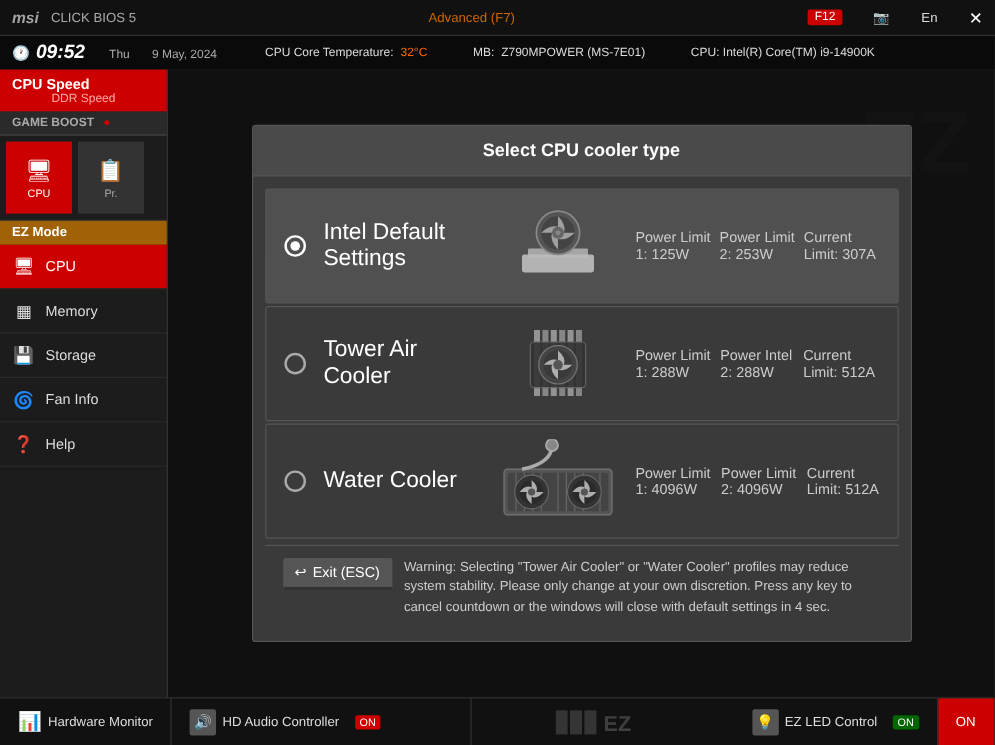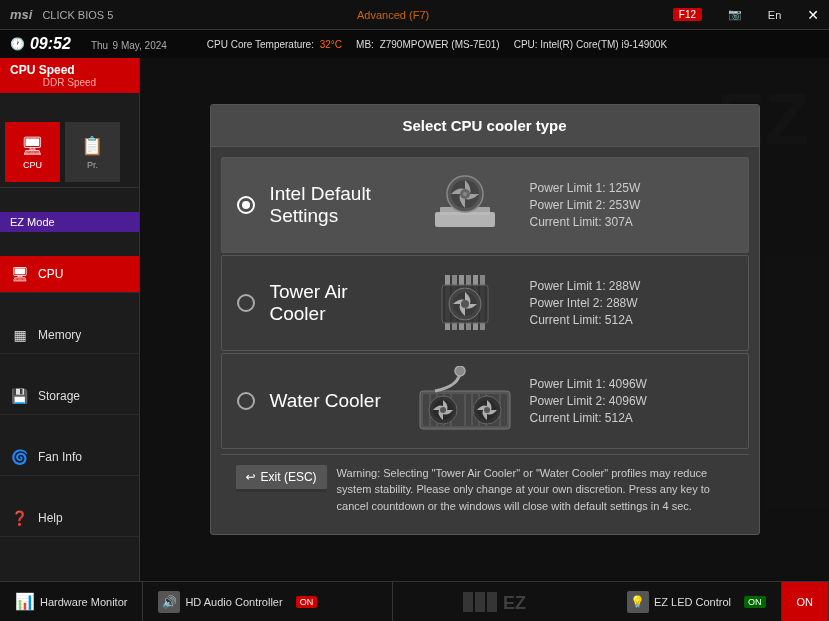--- a/index.html
+++ b/index.html
@@ -70,46 +70,45 @@
       color: #fff;
       font-size: 16px;
       font-weight: bold;
       font-style: italic;
     }
     .temp-info {
       color: #ddd;
       font-size: 11px;
       flex: 1;
       display: flex;
-      gap: 14px;
+      gap: 38px;
       padding-left: 20px;
       text-align: right;
     }
     .temp-item { color: #ddd; font-size: 10px; }
 
     
     .main-layout {
       display: flex;
       height: calc(621px - 58px - 40px);
     }
 
     
     .sidebar {
       width: 140px;
       background: #1c1c1c;
       border-right: 1px solid #333;
       display: flex;
       flex-direction: column;
-      gap: 24px;
     }
     .ez-mode-bar {
-      background: #4c1d95;
-      color: #fff;
-      font-size: 11px;
-      font-weight: normal;
+      background: #a16207;
+      color: #fff;
+      font-size: 11px;
+      font-weight: bold;
       padding: 4px 10px;
       display: flex;
       align-items: center;
       gap: 5px;
     }
 
     
     .cpu-speed-area {
       background: #cc0000;
       padding: 5px 10px;
@@ -282,21 +281,21 @@
       width: 100px;
       height: 70px;
       display: flex;
       align-items: center;
       justify-content: center;
       flex-shrink: 0;
     }
 
     .cooler-specs {
       display: flex;
-      flex-direction: column;
+      flex-direction: row;
       gap: 3px;
       color: #ccc;
       font-size: 12px;
     }
 
     
     .exit-row {
       display: flex;
       align-items: flex-start;
       padding: 10px 15px;
@@ -391,41 +390,45 @@
   </div>
 </div>
 
 <div class="second-bar">
   <div style="display:flex;align-items:center;gap:5px;">
     <span style="color:#888;font-size:12px;">🕐</span>
     <span class="time-display">09:52</span>
   </div>
   <div>
     <span style="color:#aaa;font-size:10px;">Thu</span>
-    <span style="color:#aaa;font-size:10px;margin-left:0;">9 May, 2024</span>
+    <span style="color:#aaa;font-size:10px;margin-left:14px;">9 May, 2024</span>
   </div>
   <div class="temp-info">
     <span class="temp-item">
       <span>CPU Core Temperature:</span>
       <span style="color:#ff6600;margin-left:3px;">32°C</span>
     </span>
     <span class="temp-item">
       <span>MB:</span>
       <span style="color:#ddd;margin-left:3px;">Z790MPOWER (MS-7E01)</span>
     </span>
     <span class="temp-item">CPU: Intel(R) Core(TM) i9-14900K</span>
   </div>
 </div>
 
 <div class="main-layout">
 
   <div class="sidebar">
     <div class="cpu-speed-area">
       <div class="cpu-speed-label">CPU Speed</div>
       <div style="font-size:10px;color:#ffaaaa;text-align:center;">DDR Speed</div>
+    </div>
+    <div class="game-boost-bar">
+      <span>GAME BOOST</span>
+      <span style="margin-left:5px;color:#cc0000;">●</span>
     </div>
     <div class="cpu-icon-row">
       <div class="cpu-icon-box">
         <span style="font-size:18px;">🖥</span>
         <span>CPU</span>
       </div>
       <div class="cpu-icon-box2">
         <span style="font-size:18px;">📋</span>
         <span>Pr.</span>
       </div>

